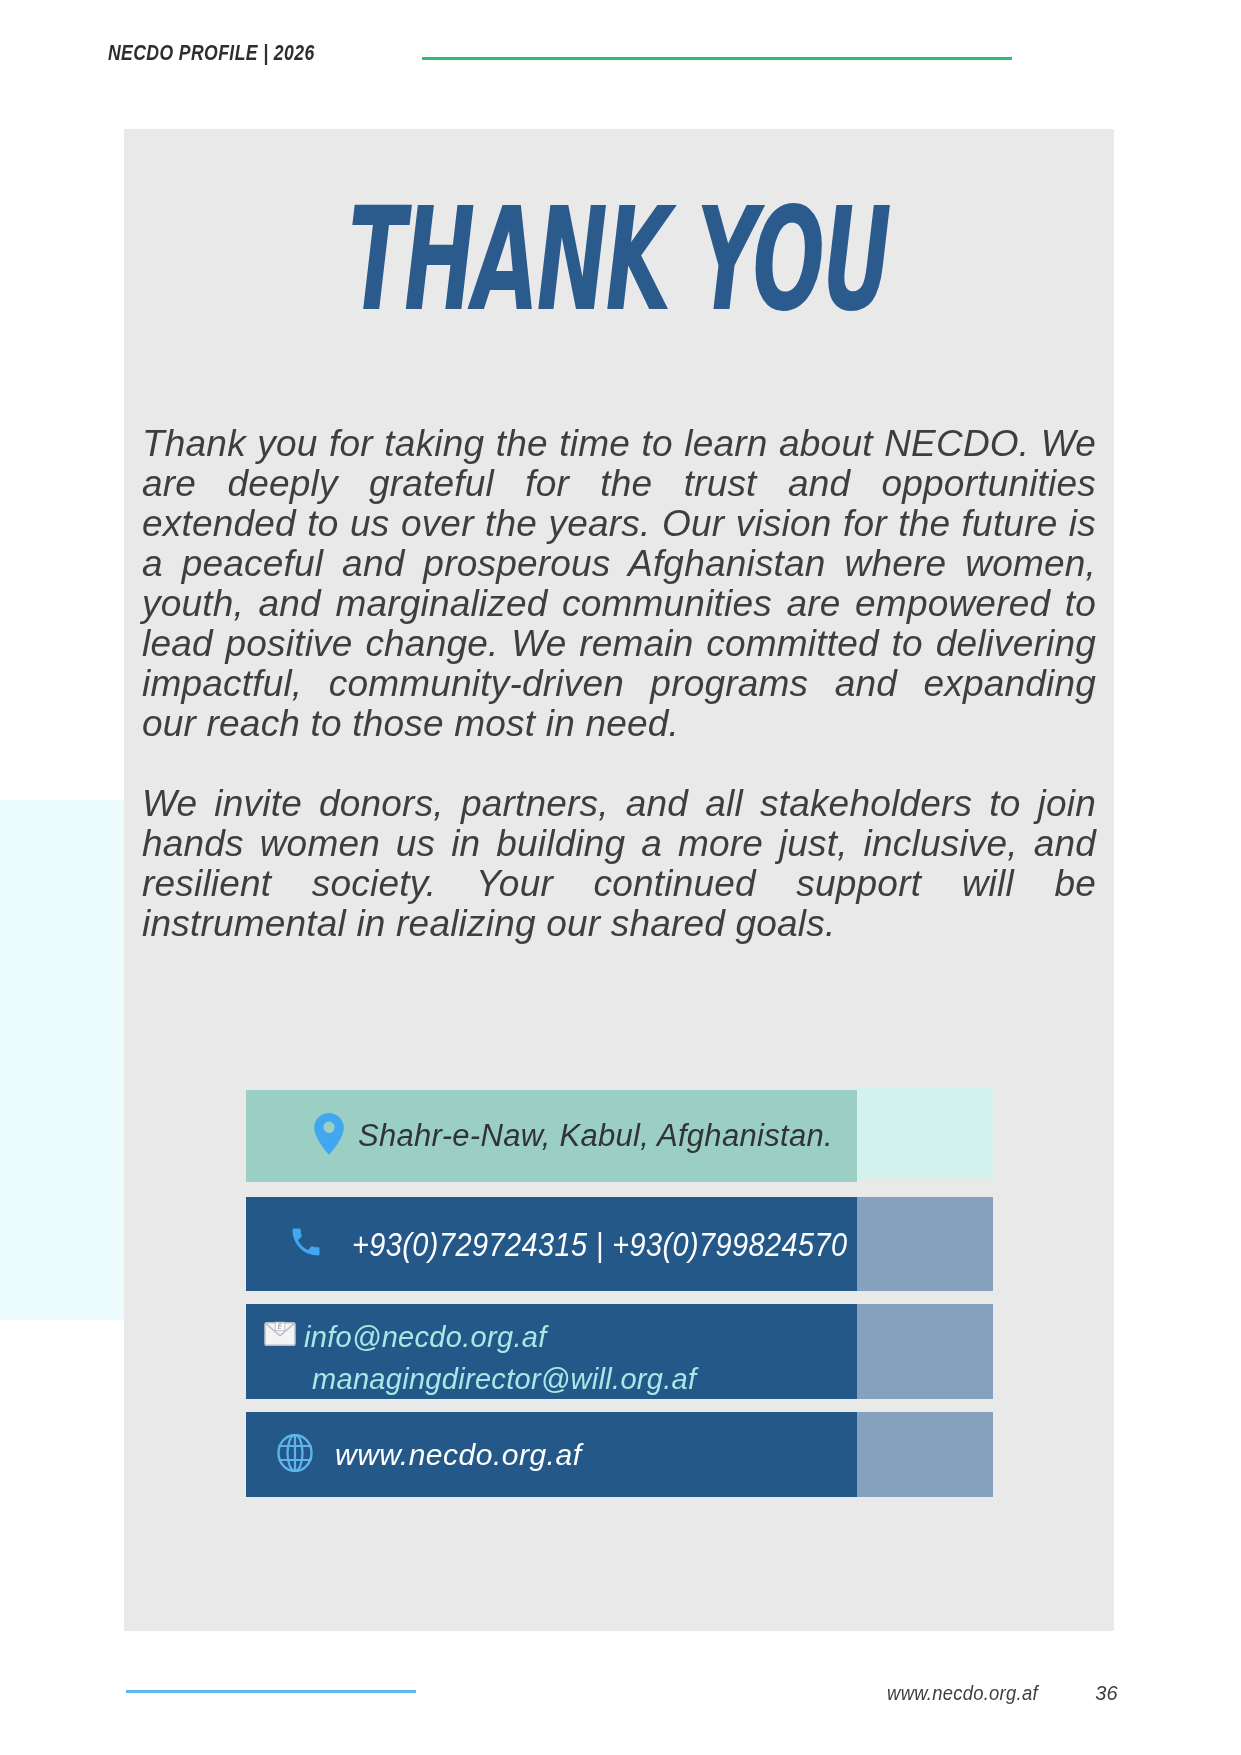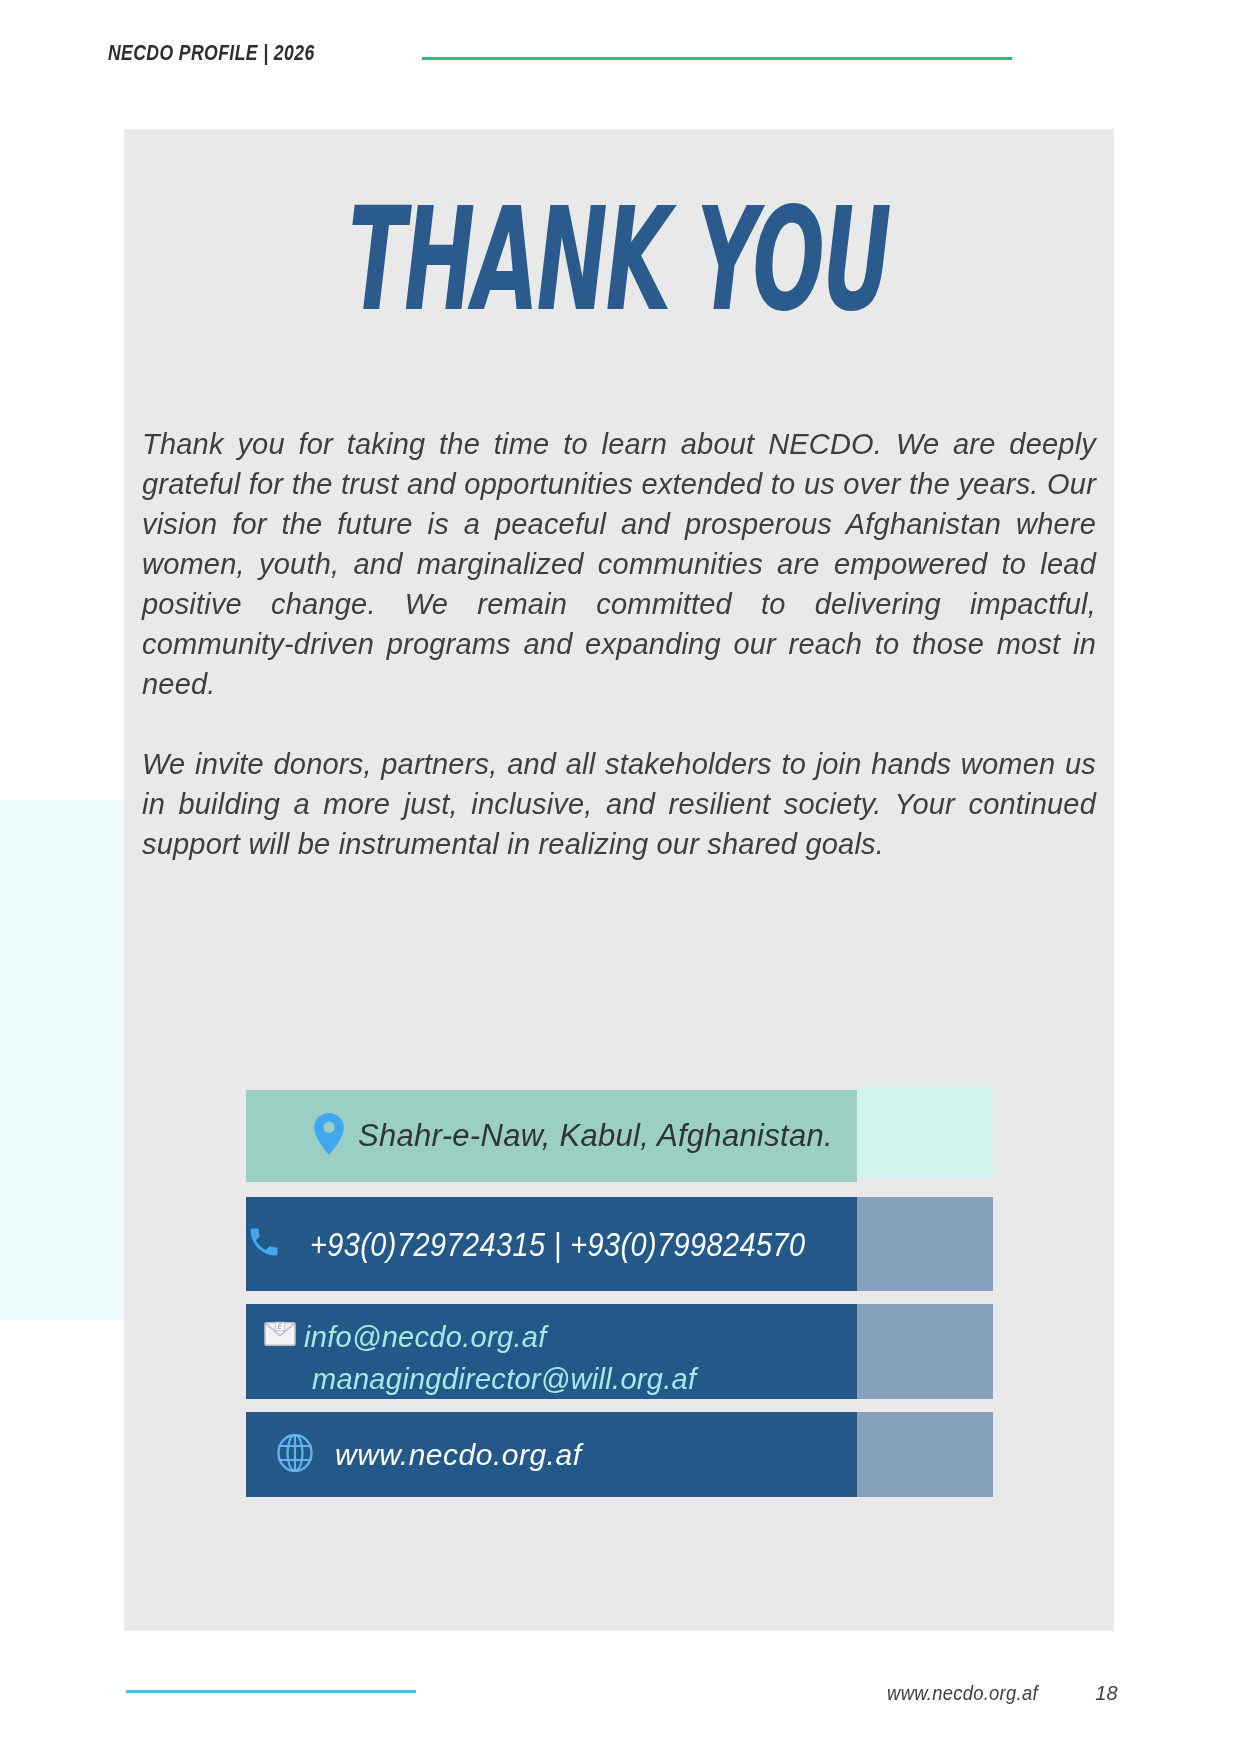--- a/index.html
+++ b/index.html
@@ -26,29 +26,29 @@
   .panel{position:absolute;left:124px;top:129px;width:990px;height:1502px;background:var(--c-panel_bg);}
 
   
   .hero{position:absolute;left:0;top:60px;width:990px;text-align:center;line-height:1;}
   .hero span{display:inline-block;font-family:"DejaVu Sans","Liberation Sans",sans-serif;
     font-weight:bold;font-size:142px;letter-spacing:-4px;color:var(--c-title_blue);
     transform:scaleX(.60);transform-origin:center;white-space:nowrap;}
 
   
   .copy{position:absolute;left:18px;top:295px;width:954px;color:var(--c-body_text);
-    font-size:29px;line-height:40px;letter-spacing:.2px;text-align:justify;}
+    font-size:37px;line-height:40px;letter-spacing:.2px;text-align:justify;}
   .copy p + p{margin-top:40px;}
 
   
   .c-row{position:absolute;left:246px;width:611px;display:flex;align-items:center;}
   .c-ext{position:absolute;left:857px;width:136px;}
   .row-loc{top:1090px;height:92px;background:var(--c-teal_bg);padding-left:68px;}
   .ext-loc{top:1087px;height:92px;background:var(--c-teal_ext);}
-  .row-tel{top:1197px;height:94px;background:var(--c-dark_blue);}
+  .row-tel{top:1197px;height:94px;background:var(--c-dark_blue);padding-left:42px;}
   .ext-tel{top:1197px;height:94px;background:var(--c-blue_ext);}
   .row-mail{top:1304px;height:95px;background:var(--c-dark_blue);padding:12px 0 0 10px;display:block;}
   .ext-mail{top:1304px;height:95px;background:var(--c-blue_ext);}
   .row-web{top:1412px;height:85px;background:var(--c-dark_blue);padding-left:30px;}
   .ext-web{top:1412px;height:85px;background:var(--c-blue_ext);}
 
   .loc-text{margin-left:14px;font-size:31px;color:#2f3436;letter-spacing:.3px;}
   .tel-text{margin-left:28px;font-size:34px;color:var(--c-white_text);transform:scaleX(.85);
     transform-origin:left center;white-space:nowrap;letter-spacing:.5px;}
   .mail-line{font-size:29px;color:var(--c-email_text);letter-spacing:.3px;line-height:42px;}
@@ -132,16 +132,16 @@
         <line x1="2.5" y1="26" x2="35.5" y2="26" stroke="#5fb4ec" stroke-width="2.2"></line>
       </svg>
     </span>
     <span class="web-text">www.necdo.org.af</span>
   </div>
   <div class="c-ext ext-web"></div>
 
   <div class="ftr-rule"></div>
   <div class="ftr-text">
     <span class="ftr-site">www.necdo.org.af</span>
-    <span>18</span>
+    <span>36</span>
   </div>
 
 </div>
 
 </body></html>

